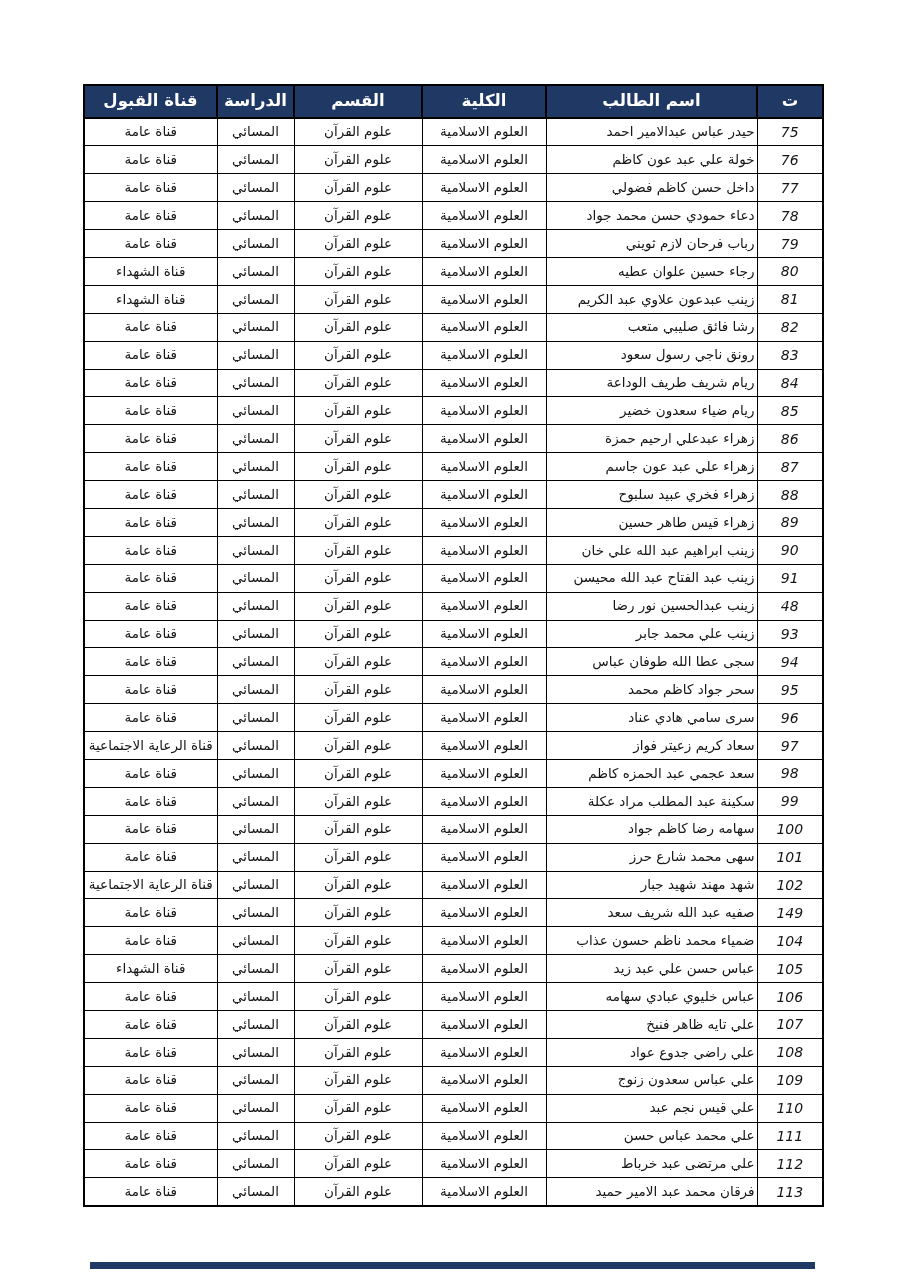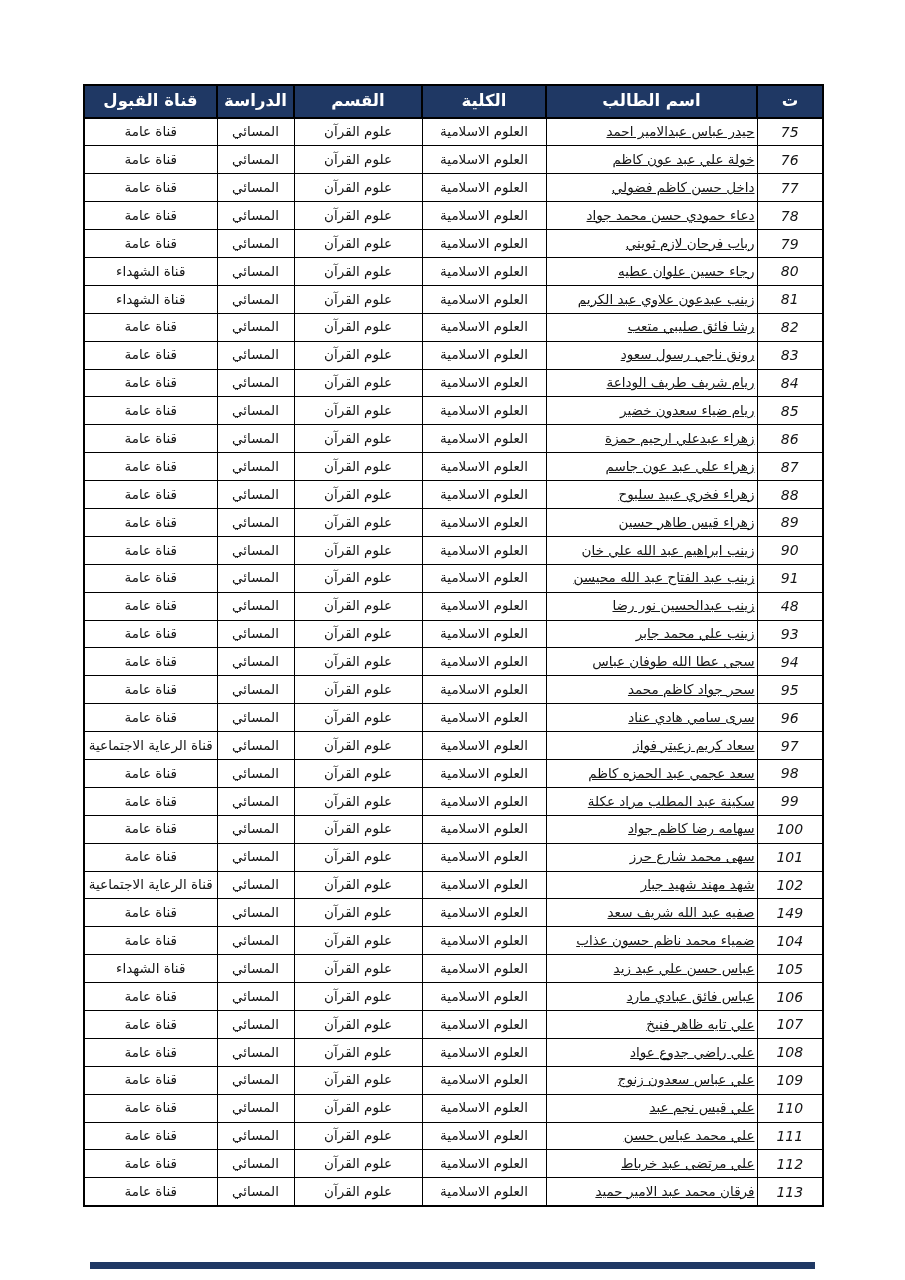--- a/index.html
+++ b/index.html
@@ -38,21 +38,21 @@
     padding: 0 2px;
     font-size: 13.5px;
     color: #151515;
     text-align: center;
     vertical-align: middle;
     white-space: nowrap;
     overflow: hidden;
     line-height: 1;
   }
   .tbl td.c-no { font-size: 14px; font-style: italic; }
-  .tbl td.c-name { text-align: right; padding-right: 2px; padding-left: 12px; text-decoration: underline; }
+  .tbl td.c-name { text-align: right; padding-right: 2px; padding-left: 12px; }
   .footer-bar {
     position: absolute;
     top: 1262px; right: 90px;
     width: 725px; height: 6.5px;
     background: #1f3864;
   }
 </style>
 </head>
 <body>
 
@@ -321,21 +321,21 @@
         <tr>
           <td class="c-no">105</td>
           <td class="c-name">عباس حسن علي عبد زيد</td>
           <td class="c-college">العلوم الاسلامية</td>
           <td class="c-dept">علوم القرآن</td>
           <td class="c-study">المسائي</td>
           <td class="c-channel">قناة الشهداء</td>
         </tr>
         <tr>
           <td class="c-no">106</td>
-          <td class="c-name">عباس فائق عبادي مارد</td>
+          <td class="c-name">عباس خليوي عبادي سهامه</td>
           <td class="c-college">العلوم الاسلامية</td>
           <td class="c-dept">علوم القرآن</td>
           <td class="c-study">المسائي</td>
           <td class="c-channel">قناة عامة</td>
         </tr>
         <tr>
           <td class="c-no">107</td>
           <td class="c-name">علي تايه ظاهر فنيخ</td>
           <td class="c-college">العلوم الاسلامية</td>
           <td class="c-dept">علوم القرآن</td>

